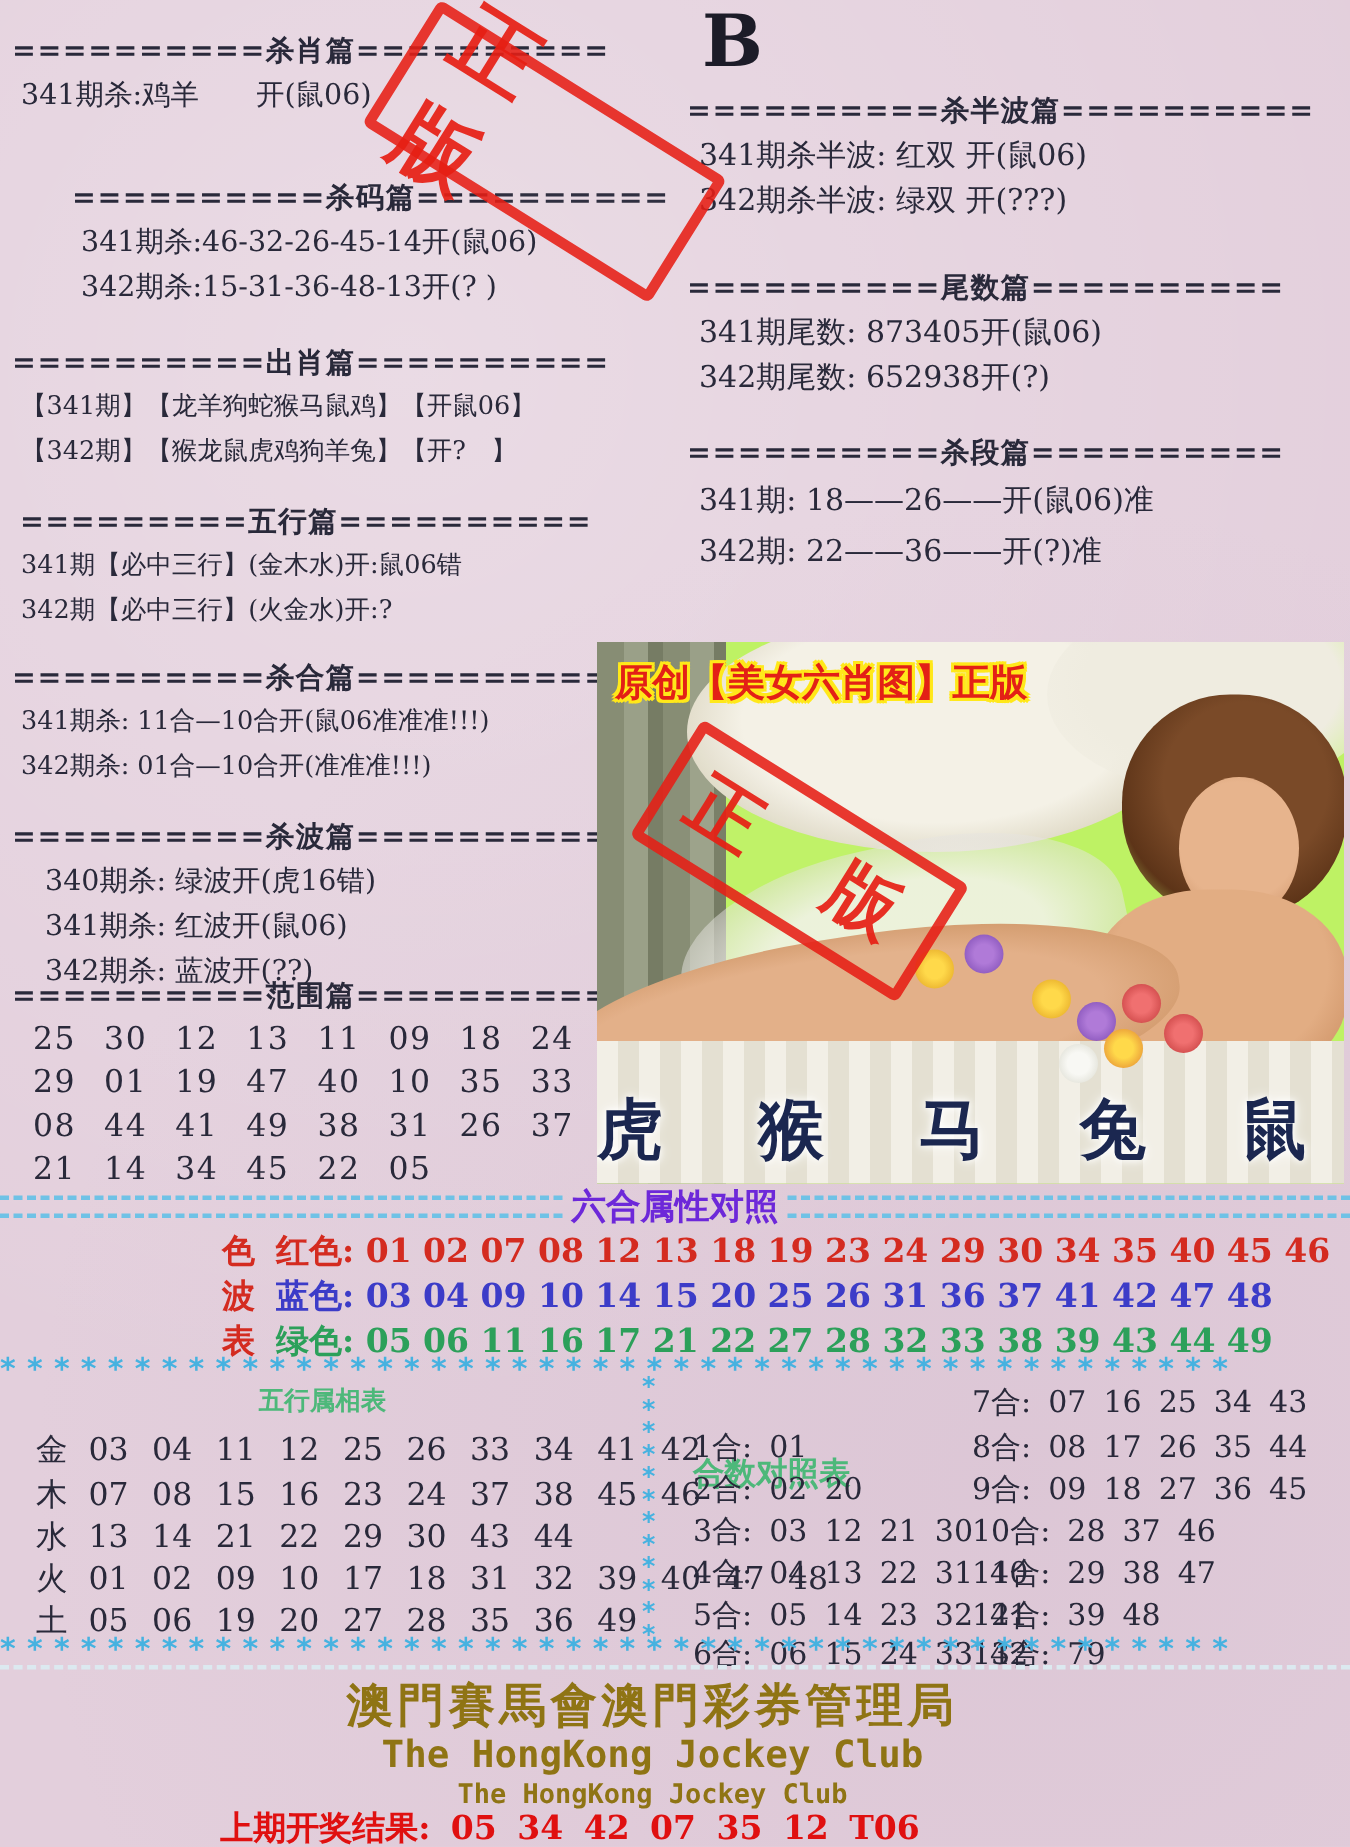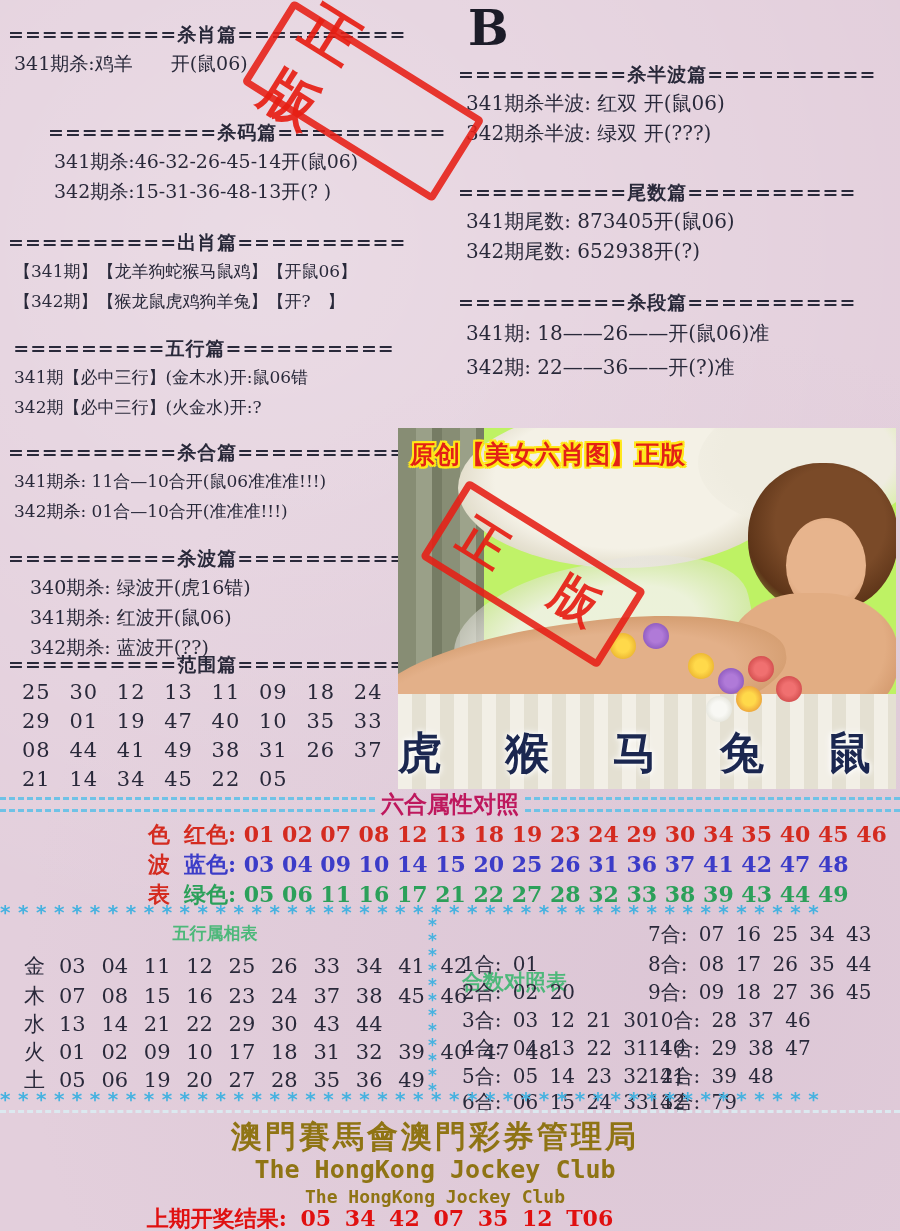--- a/index.html
+++ b/index.html
@@ -49,21 +49,21 @@
     background:repeating-linear-gradient(90deg,#f2efe6 0 14px,#e4e0d2 14px 28px);}
   .flower{position:absolute;width:26px;height:26px;border-radius:50%;}
   #photo .caption-top{position:absolute;left:12px;top:10px;font-size:25px;font-weight:bold;color:#e32016;white-space:nowrap;
     text-shadow:-2px 0 0 #ffe81a,2px 0 0 #ffe81a,0 -2px 0 #ffe81a,0 2px 0 #ffe81a,-2px -2px 0 #ffe81a,2px 2px 0 #ffe81a,-2px 2px 0 #ffe81a,2px -2px 0 #ffe81a;}
   #photo-stamp{left:30px;top:100px;width:182px;height:78px;font-size:48px;letter-spacing:22px;padding-left:14px;transform:rotate(32deg);}
   #photo .animals{position:absolute;left:0;right:0;bottom:6px;text-align:center;font-size:44px;font-weight:bold;color:#1b2750;
     letter-spacing:24px;white-space:nowrap;text-shadow:0 0 5px #ffffff,0 0 9px #ffffff;}
   
   #attr-header{position:absolute;left:0;top:789px;width:900px;display:flex;align-items:center;}
   #attr-header .dashline{flex:1;height:9px;border-top:3px dashed #6fc2e6;border-bottom:3px dashed #6fc2e6;}
-  #attr-header .ttl{font-size:23px;font-weight:bold;color:#be185d;padding:0 6px;white-space:nowrap;}
+  #attr-header .ttl{font-size:23px;font-weight:bold;color:#6d28d9;padding:0 6px;white-space:nowrap;}
   .attr-row{position:absolute;left:148px;width:752px;font-size:22px;font-weight:bold;white-space:nowrap;line-height:28px;}
   .attr-row .pfx{color:#d42b20;margin-right:14px;}
   .row-red{color:#d42b20;} .row-blue{color:#3c3cc8;} .row-green{color:#2ca05a;}
   .ast-row{position:absolute;left:0;width:900px;overflow:hidden;white-space:nowrap;
     color:#46b2e0;font-weight:bold;font-size:20px;letter-spacing:7.5px;line-height:18px;font-family:"DejaVu Sans","Liberation Sans",sans-serif;}
   #ast-col{position:absolute;left:428px;top:918px;width:16px;color:#46b2e0;font-weight:bold;font-size:17px;line-height:15px;
     word-break:break-all;font-family:"DejaVu Sans","Liberation Sans",sans-serif;}
   
   #wuxing-title{position:absolute;left:0;top:922px;width:430px;text-align:center;color:#4db87a;font-size:17px;font-weight:bold;}
   .wx-row{position:absolute;left:24px;font-size:21px;white-space:nowrap;line-height:28px;}

